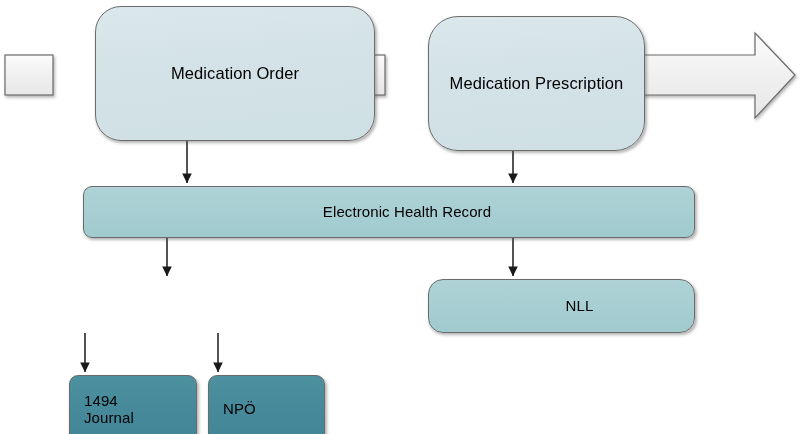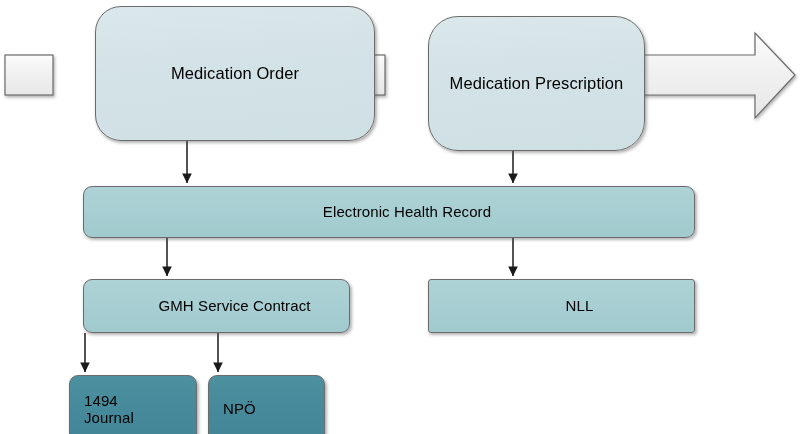--- a/index.html
+++ b/index.html
@@ -59,21 +59,21 @@
   .node-label {
     display: block;
     white-space: pre-line;
   }
 
   
   #node-medication-order   { left: 47px;  top: 6px;   width: 280px; height: 135px; font-size: 16.5px; border-radius: 26px; }
   #node-medication-prescription { left: 380px; top: 16px; width: 217px; height: 135px; font-size: 16.5px; border-radius: 30px; }
   #node-ehr                { left: 35px;  top: 186px; width: 612px; height: 52px;  font-size: 15px; border-radius: 9px; }
   #node-gmh                { left: 35px;  top: 279px; width: 267px; height: 54px;  font-size: 15px; border-radius: 9px; }
-  #node-nll                { left: 380px; top: 279px; width: 267px; height: 54px;  font-size: 15px; border-radius: 3px; }
+  #node-nll                { left: 380px; top: 279px; width: 267px; height: 54px;  font-size: 15px; border-radius: 15px; }
   #node-1177-journal       { left: 21px;  top: 375px; width: 128px; height: 68px;  font-size: 15px; border-radius: 9px; }
   #node-npo                { left: 160px; top: 375px; width: 117px; height: 68px;  font-size: 15px; border-radius: 9px; }
 </style>
 </head>
 <body>
 
 <div id="canvas">
 
   <svg id="flow-svg" viewBox="0 0 800 434" xmlns="http://www.w3.org/2000/svg">
     <defs>
@@ -111,23 +111,20 @@
   </div>
 
   <div class="node light" id="node-medication-prescription">
     <span class="node-label">Medication Prescription</span>
   </div>
 
   <div class="node mid" id="node-ehr">
     <span class="node-label">Electronic Health Record</span>
   </div>
 
-  <div class="node mid" id="node-gmh">
-    <span class="node-label">GMH Service Contract</span>
-  </div>
 
   <div class="node mid" id="node-nll">
     <span class="node-label">NLL</span>
   </div>
 
   <div class="node dark left-text" id="node-1177-journal">
     <span class="node-label">1494
 Journal</span>
   </div>
 

